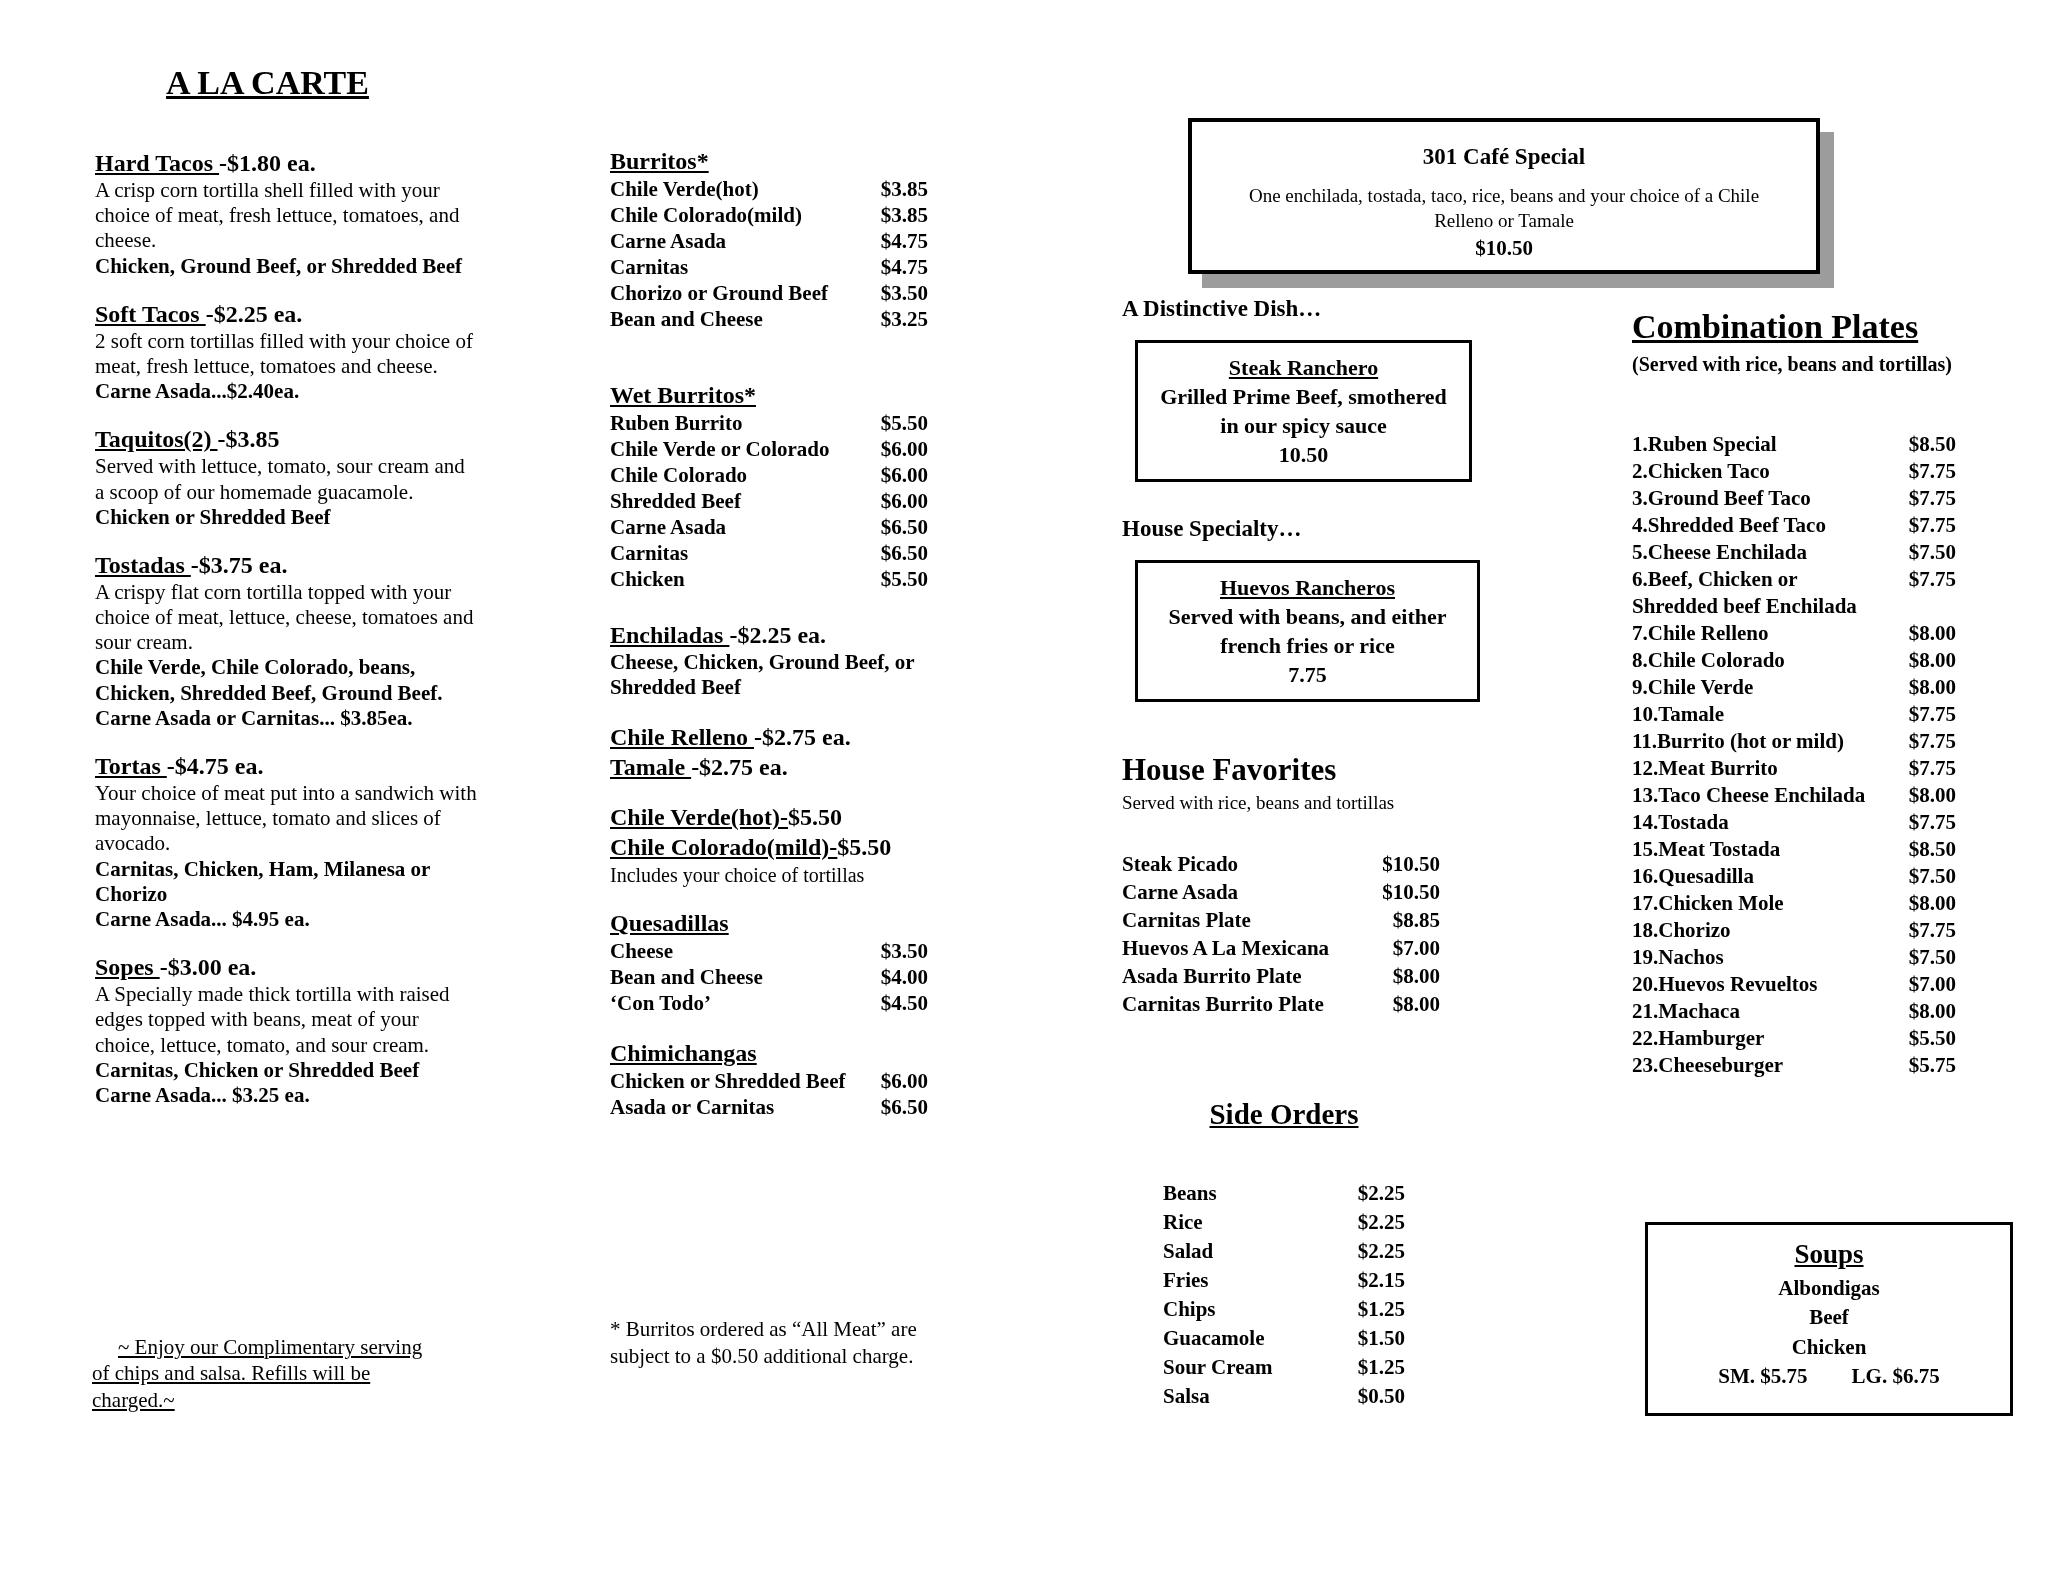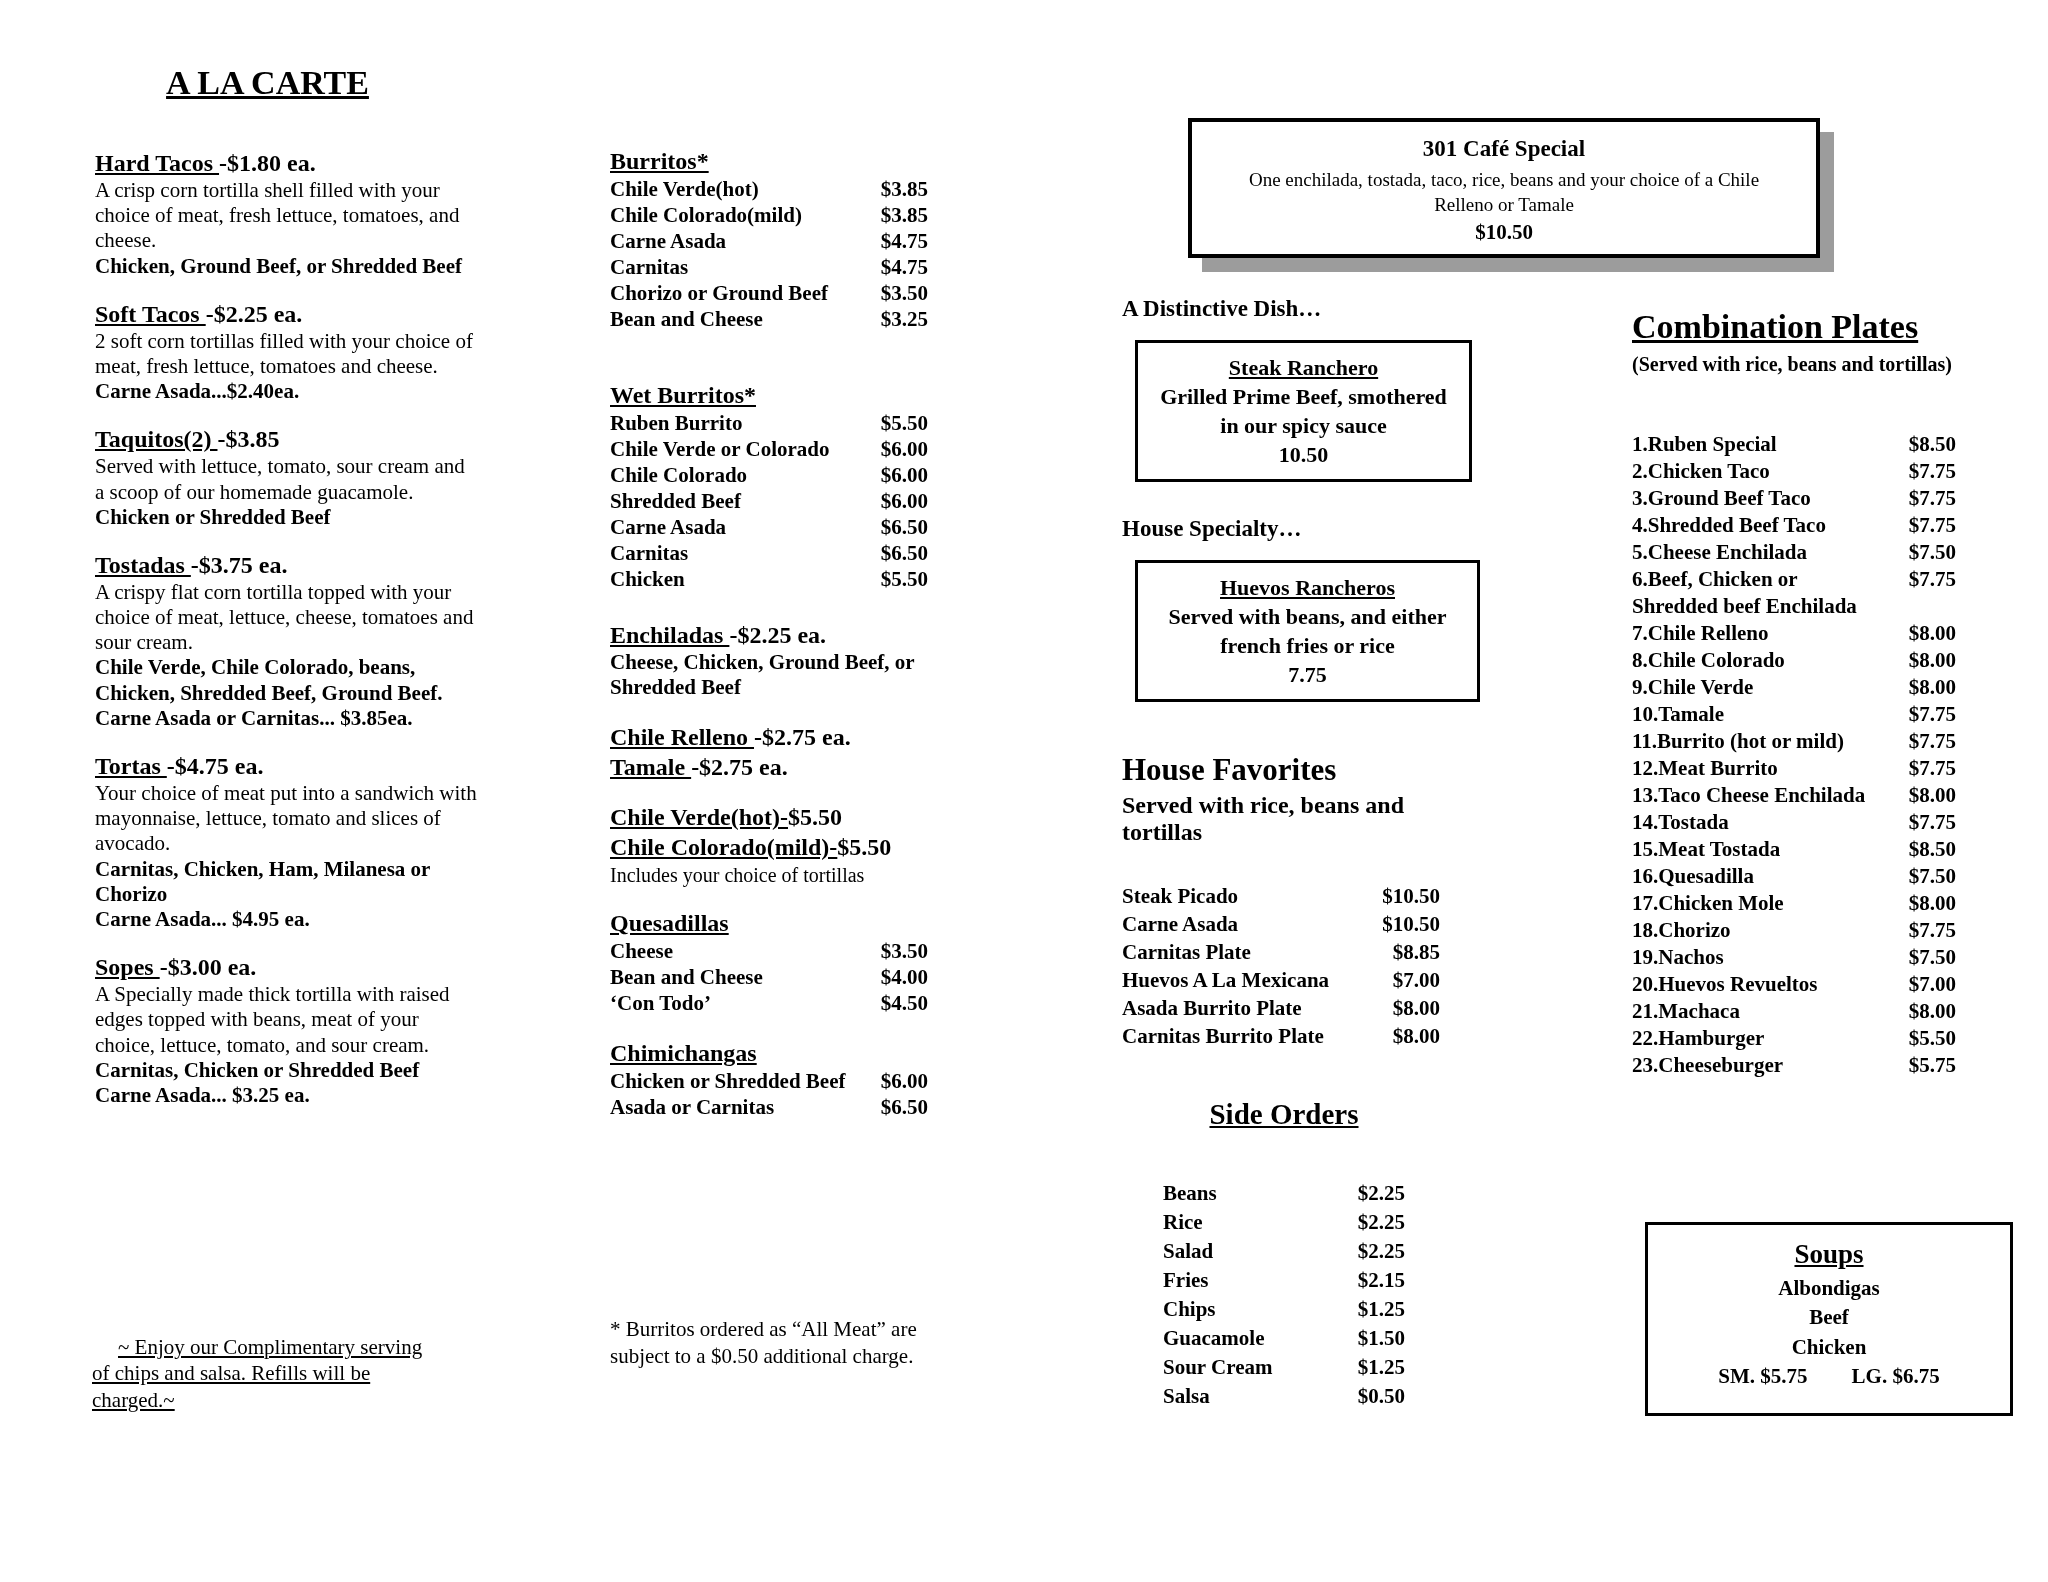--- a/index.html
+++ b/index.html
@@ -27,32 +27,32 @@
         font-size:21px;font-weight:bold;line-height:26px;}
   .pname{white-space:nowrap;}
   .pprice{white-space:nowrap;margin-left:8px;}
   .note{font-size:20px;line-height:26px;margin:0;}
   .h3line{font-size:24px;font-weight:bold;margin:0;line-height:1.25;}
   .fn2{position:absolute;left:610px;top:1316px;width:335px;font-size:21px;line-height:1.3;}
 
   
   .cafe-box{position:absolute;left:1188px;top:118px;width:632px;border:4px solid #000;
             box-shadow:14px 14px 0 #9c9c9c;text-align:center;padding:8px 26px;box-sizing:border-box;}
-  .cafe-title{font-size:23px;font-weight:bold;margin:4px;line-height:1.32;}
+  .cafe-title{font-size:23px;font-weight:bold;margin:12px;line-height:1.32;}
   .cafe-desc{font-size:19px;margin:0;line-height:1.3;}
   .cafe-price{font-size:21px;font-weight:bold;margin:0;line-height:1.35;}
 
   .dish-label{position:absolute;font-size:23px;font-weight:bold;}
   .dish-box{position:absolute;border:3px solid #000;text-align:center;padding:10px 18px;
             box-sizing:border-box;font-weight:bold;font-size:22px;line-height:1.32;}
   .dish-title{text-decoration:underline;}
 
   .hf{position:absolute;left:1122px;top:752px;width:318px;}
   .hf-title{font-size:31px;font-weight:bold;margin:0 0 4px 0;}
-  .hf-sub{font-size:24px;font-weight:bold;margin:0 0 36px 0;}
+  .hf-sub{font-size:19px;font-weight:normal;margin:0 0 36px 0;}
   .hf .prow{line-height:28px;}
 
   .so{position:absolute;left:1163px;top:1098px;width:242px;}
   .so-title{font-size:29px;font-weight:bold;text-align:center;margin:0 0 48px 0;}
   .so .prow{line-height:29px;}
 
   
   .combo{position:absolute;left:1632px;top:308px;width:324px;}
   .combo-title{font-size:34px;font-weight:bold;margin:0 0 6px 0;}
   .combo-sub{font-size:20px;font-weight:bold;line-height:1.25;margin:0 0 54px 0;}

